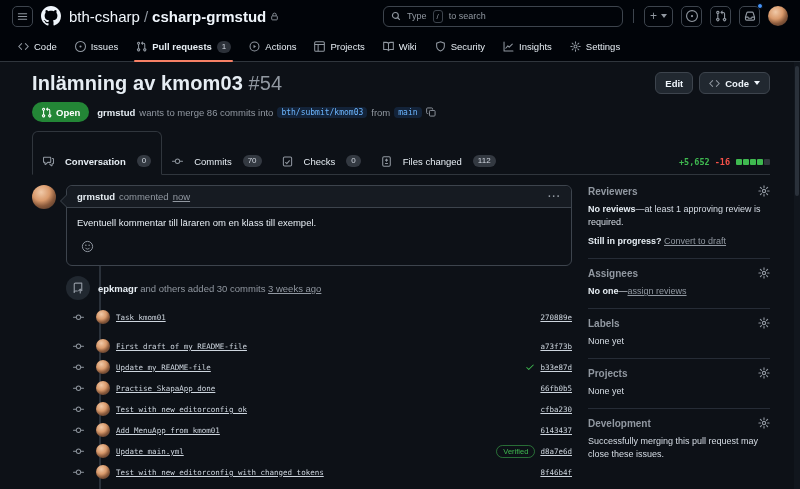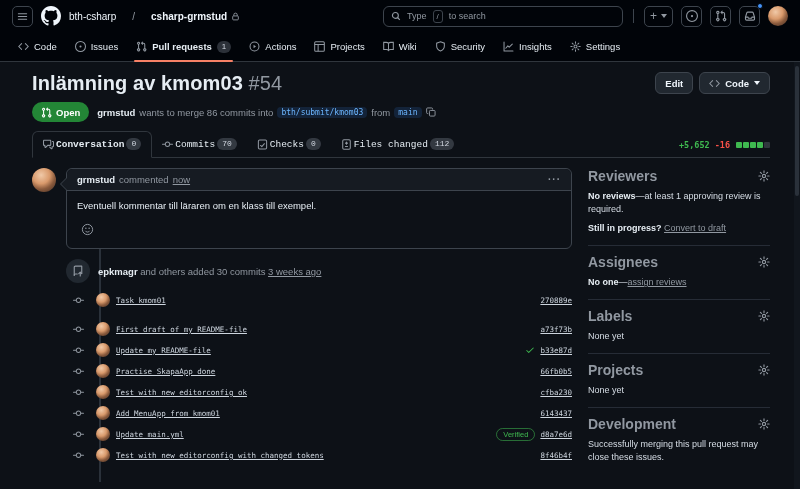--- a/index.html
+++ b/index.html
@@ -5,21 +5,21 @@
   * { margin:0; padding:0; box-sizing:border-box; }
   html,body { width:800px; height:489px; overflow:hidden; background:#0d1117;
     font-family:"Liberation Sans", sans-serif; color:#e6edf3; }
   svg { display:block; }
 
   
   .topbar { background:#010409; height:32px; display:flex; align-items:center; padding:0 12px; gap:8px; }
   .sq-btn { height:21px; min-width:21px; border:1px solid #3d444d; border-radius:5px;
     background:transparent; display:flex; align-items:center; justify-content:center; color:#9198a1; }
   .gh-mark { color:#f0f6fc; }
-  .crumb { font-size:10px; display:flex; align-items:center; gap:16px; color:#f0f6fc; }
+  .crumb { font-size:15px; display:flex; align-items:center; gap:4px; color:#f0f6fc; }
   .crumb .sep { color:#9198a1; }
   .crumb .repo { font-weight:700; display:flex; align-items:center; gap:4px; }
   .spacer { flex:1; }
   .search { width:240px; height:21px; border:1px solid #3d444d; border-radius:6px;
     display:flex; align-items:center; gap:6px; padding:0 7px; color:#9198a1; font-size:9px; }
   .kbd { border:1px solid #3d444d; border-radius:3px; font-size:8px; padding:0 3px; line-height:11px; color:#9198a1; }
   .vdiv { width:1px; height:14px; background:#3d444d; margin:0 2px; }
   .plus-btn { gap:4px; padding:0 5px; }
   .caret { width:0; height:0; border-left:3.5px solid transparent; border-right:3.5px solid transparent;
     border-top:4px solid currentColor; }
@@ -55,22 +55,22 @@
   .open-pill { background:#238636; color:#fff; border-radius:999px; height:20px;
     display:flex; align-items:center; gap:4px; padding:0 9px; font-size:9.5px; font-weight:700; }
   .merge-desc { font-size:9.5px; color:#9198a1; display:flex; align-items:center; gap:4px; }
   .merge-desc b { color:#e6edf3; font-weight:700; }
   .branch { font-family:"DejaVu Sans Mono", monospace; font-size:8px; color:#6cb6ff;
     background:rgba(56,139,253,.15); border-radius:4px; padding:1px 4px; }
   .copy-ico { color:#9198a1; }
 
   
   .tabbar { margin-top:9px; display:flex; align-items:flex-end; border-bottom:1px solid #30363d; }
-  .tab { display:flex; align-items:center; gap:2px; font-size:9.5px; color:#e6edf3;
-    padding:6px 10px 7px; cursor:pointer;font-family:Liberation Mono, monospace; }
+  .tab { display:flex; align-items:center; gap:11px; font-size:9.5px; color:#e6edf3;
+    padding:23px 10px 7px; cursor:pointer; }
   .tab .tico { color:#9198a1; }
   .tab.active { background:#0d1117; border:1px solid #30363d; border-bottom:1px solid #0d1117;
     border-radius:6px 6px 0 0; margin-bottom:-1px; font-weight:700; }
   .diffstat { margin-left:auto; display:flex; align-items:center; gap:3px;
     font-family:"DejaVu Sans Mono", monospace; font-size:8.5px; font-weight:700; padding-bottom:7px; }
   .add { color:#3fb950; } .del { color:#f85149; margin-left:2px; }
   .blocks { display:flex; gap:1px; margin-left:3px; }
   .blk { width:6px; height:6px; border-radius:1px; }
   .blk.g { background:#3fb950; } .blk.n { background:#30363d; }
 
@@ -116,21 +116,21 @@
   .verified { border:1px solid rgba(63,185,80,.55); color:#3fb950; border-radius:999px;
     font-size:7.5px; padding:0 6px; line-height:11px; }
   .chk { color:#3fb950; }
   .sha { font-family:"DejaVu Sans Mono", monospace; font-size:7.5px; color:#cdd5de; text-decoration:underline; }
 
   
   .side-sec { padding:8px 0 10px; border-bottom:1px solid #262c36; }
   .side-sec.last { border-bottom:none; }
   .side-sec:first-child { padding-top:0; }
   .s-head { display:flex; align-items:center; }
-  .s-title { font-size:14px; font-weight:700; color:#9198a1; }
+  .s-title { font-size:10px; font-weight:700; color:#9198a1; }
   .s-gear { margin-left:auto; color:#9198a1; }
   .s-body { margin-top:6px; font-size:9px; color:#d6dde5; line-height:1.45; }
   .s-body b { color:#e6edf3; }
   .s-link { color:#9198a1; text-decoration:underline; }
   .s-sub { margin-top:6px; }
 
   
   .sbar { position:fixed; right:0; top:62px; bottom:0; width:6px; background:#11161d; }
   .sbar .thumb { position:absolute; top:4px; left:1px; width:4px; height:130px; border-radius:2px; background:#2a313a; }
 </style>

